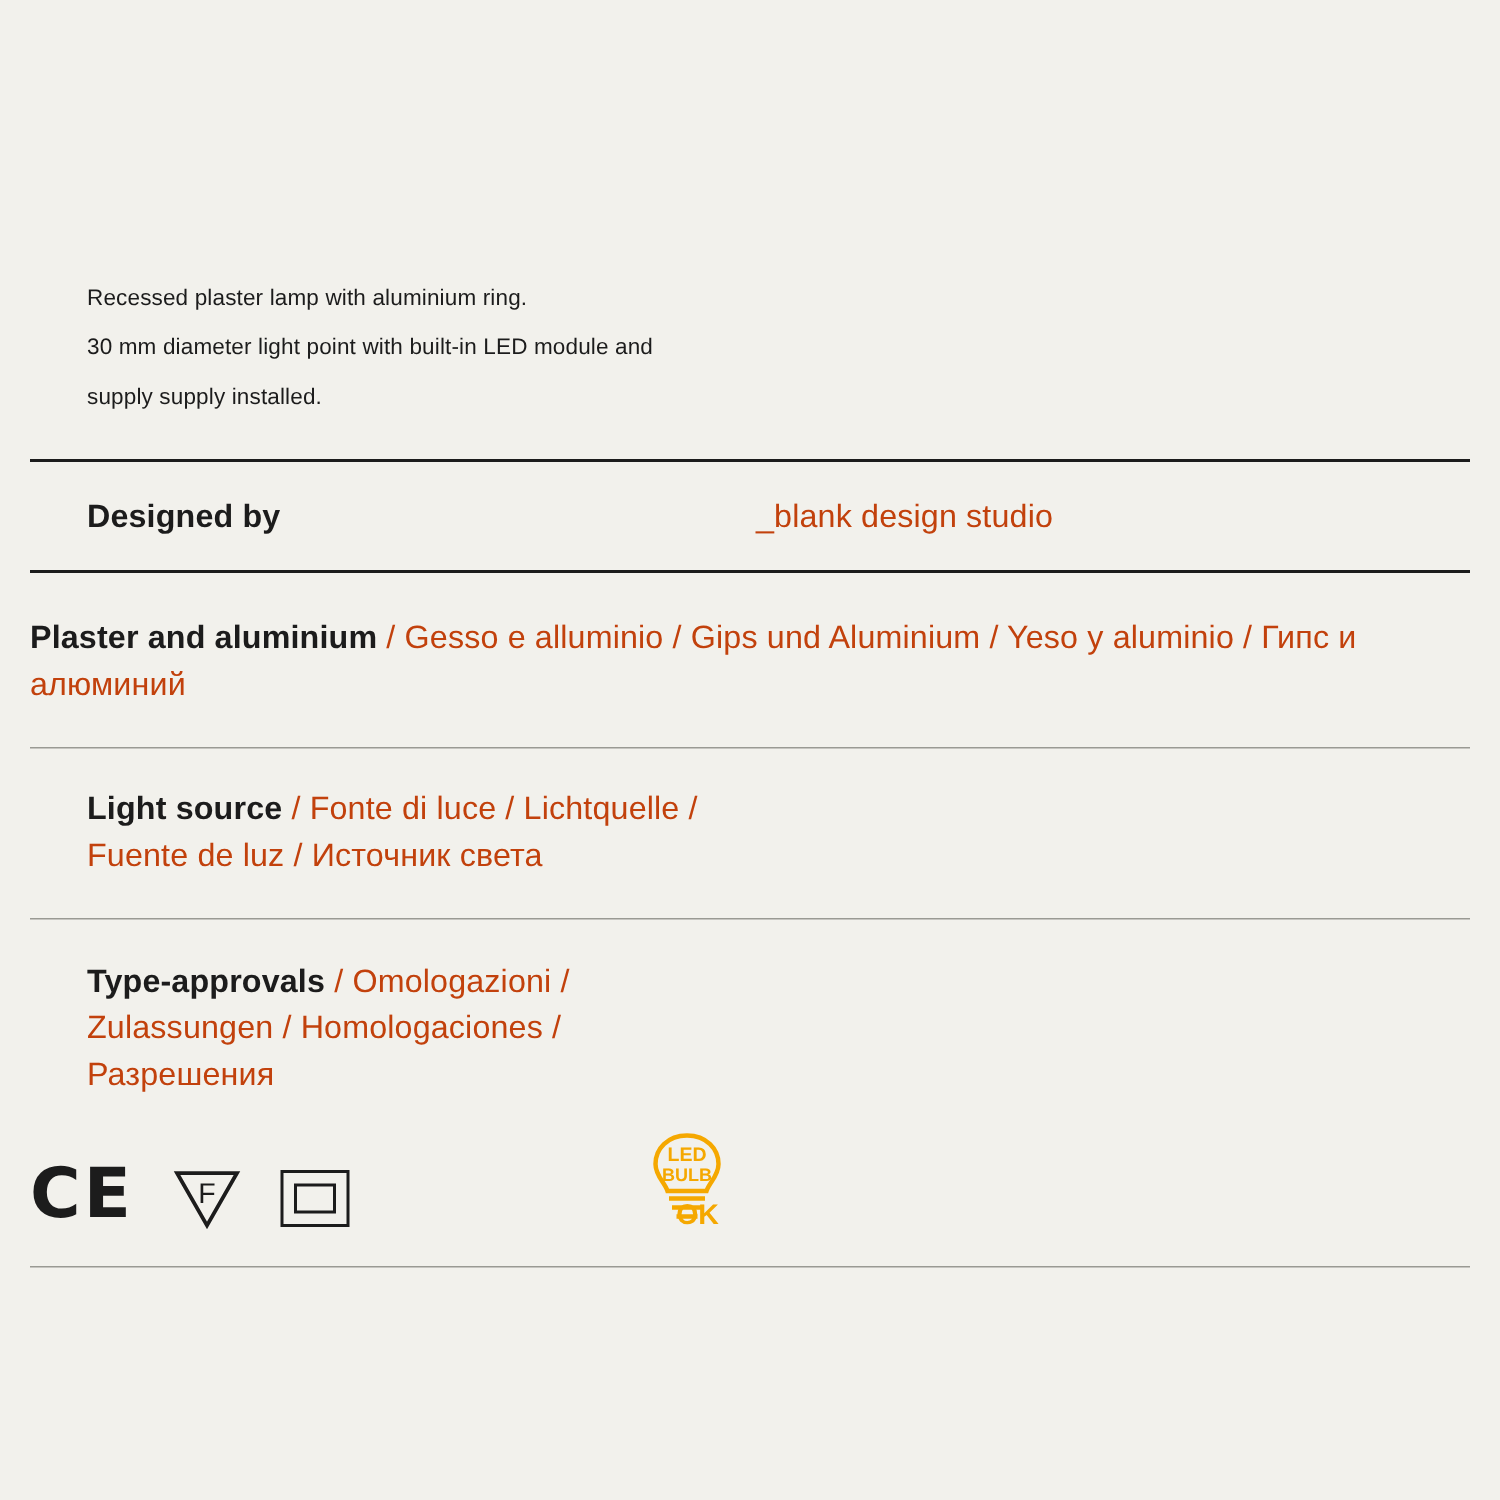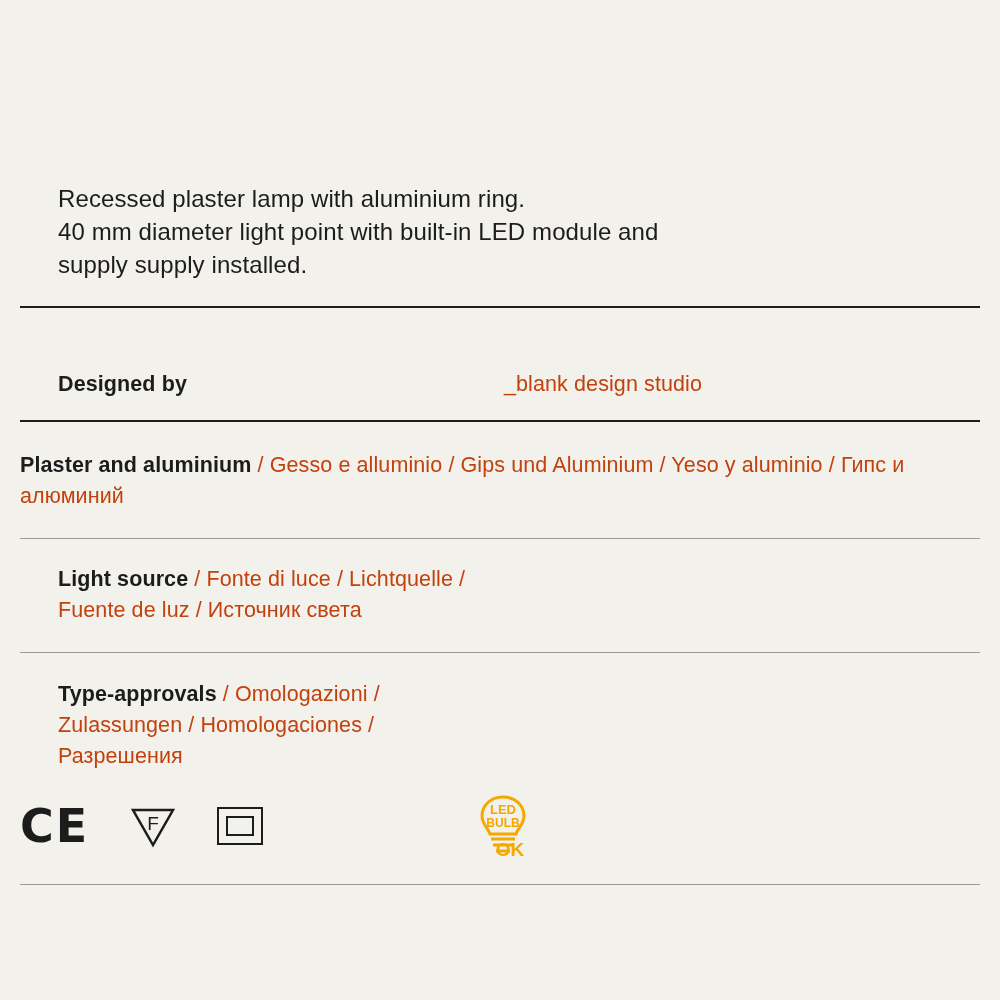--- a/index.html
+++ b/index.html
@@ -19,21 +19,21 @@
     width: 1000px;
     height: 1000px;
     box-sizing: border-box;
     padding: 0 20px;
   }
   .intro {
     position: absolute;
     left: 58px;
     top: 182px;
     width: 860px;
-    font-size: 24px;
+    font-size: 15px;
     line-height: 33px;
     font-weight: 500;
     letter-spacing: 0.1px;
     color: #1c1c1c;
   }
   .intro div { white-space: nowrap; }
 
   .spec-table {
     position: absolute;
     left: 20px;
@@ -66,34 +66,34 @@
   }
   .t {
     font-size: 21.5px;
     line-height: 31px;
     letter-spacing: 0.1px;
   }
   .strong { font-weight: 700; color: #1c1c1c; }
   .light  { font-weight: 400; color: #c2410c; }
 
   
-  .row-designed { height: 72px; align-items: center; margin-top: 40px; }
+  .row-designed { height: 72px; align-items: center; }
   .row-designed .cell-label, .row-designed .cell-value { padding-top: 0; }
 
   .row-material { padding-top: 28px; padding-bottom: 26px; }
   .row-material .cell-label { padding-top: 40px; }
 
   .row-source { padding-top: 25px; padding-bottom: 26px; align-items: center; }
   .row-source .cell-value { padding-top: 31px; }
 
   .row-approvals { padding-top: 26px; padding-bottom: 26px; flex-direction: column; }
   .row-approvals .cell-value {
     display: flex;
-    align-items: center;
-    gap: 41px;
+    align-items: flex-end;
+    gap: 26px;
     padding-top: 22px;
   }
 
   
   .mark-ce {
     display: inline-flex;
     align-items: baseline;
     font-size: 46px;
     font-weight: 700;
     letter-spacing: 2px;
@@ -130,21 +130,21 @@
   }
   .mark-led svg { display: block; }
 </style>
 </head>
 <body>
 
 <div class="page">
 
   <div class="intro">
     <div>Recessed plaster lamp with aluminium ring.</div>
-    <div>40 mm diameter light point with built-in LED module and</div>
+    <div>30 mm diameter light point with built-in LED module and</div>
     <div>supply supply installed.</div>
   </div>
 
   <div class="spec-table">
 
     <div class="rule"></div>
 
     <div class="row row-designed">
       <div class="cell-label">
         <span class="t strong">Designed by</span><span class="t light"></span>

